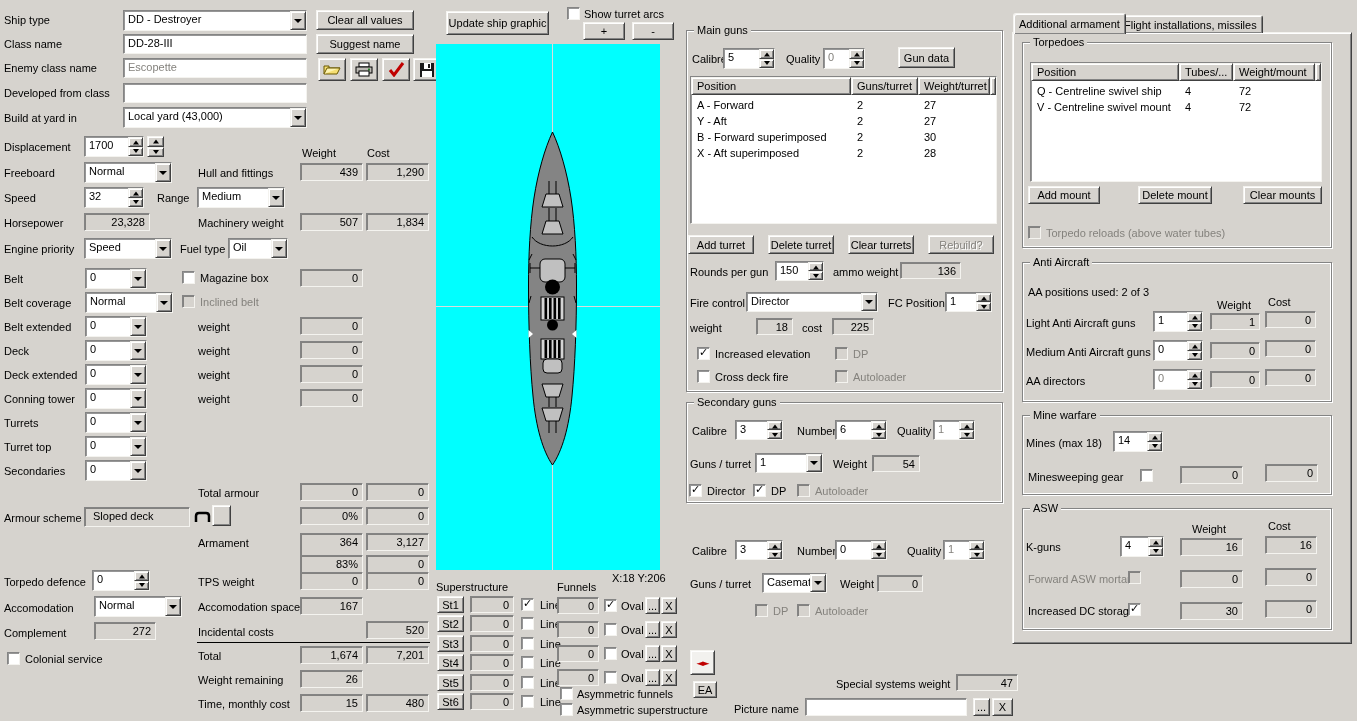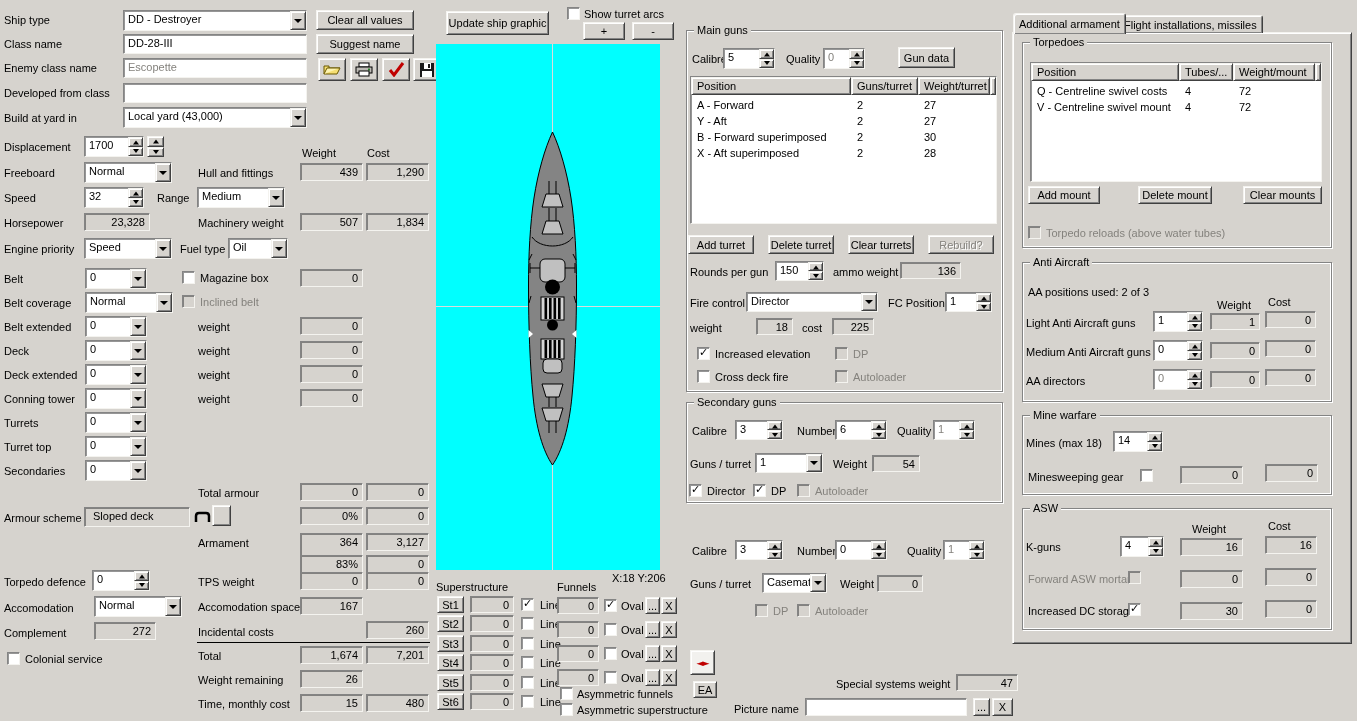--- a/index.html
+++ b/index.html
@@ -324,21 +324,21 @@
     <span class="da">
         <b class="caret"></b>
       </span>
   </div>
   <span class="lbl" style="left:198px;top:601px">Accomodation space</span>
   <div class="fld" style="left:300px;top:597px;width:63px;height:18px">167</div>
 
   <span class="lbl" style="left:4px;top:627px">Complement</span>
   <div class="fld" style="left:94px;top:622px;width:62px;height:18px">272</div>
   <span class="lbl" style="left:198px;top:626px">Incidental costs</span>
-  <div class="fld" style="left:366px;top:621px;width:63px;height:18px">260</div>
+  <div class="fld" style="left:366px;top:621px;width:63px;height:18px">520</div>
 
   <div class="hr" style="left:197px;top:642px;width:233px"></div>
 
   <span class="cb" style="left:7px;top:652px"></span>
   <span class="lbl" style="left:25px;top:653px">Colonial service</span>
 
   <span class="lbl" style="left:198px;top:650px">Total</span>
   <div class="fld" style="left:300px;top:646px;width:63px;height:18px">1,674</div>
   <div class="fld" style="left:366px;top:646px;width:63px;height:18px">7,201</div>
 
@@ -673,21 +673,21 @@
   </div>
   <div class="tbl" style="left:1030px;top:62px;width:292px;height:120px">
     <div class="thead">
       <span class="hc" style="width:148px">Position</span>
       <span class="hc" style="width:54px">Tubes/...</span>
       <span class="hc" style="width:82px">Weight/mount</span>
       <span class="hc fill"></span>
     </div>
     <div class="tbody">
       <div class="trow">
-        <span class="tcell" style="width:148px">Q - Centreline swivel costs</span>
+        <span class="tcell" style="width:148px">Q - Centreline swivel ship</span>
         <span class="tcell" style="width:54px">4</span>
         <span class="tcell" style="width:82px">72</span>
       </div>
       <div class="trow">
         <span class="tcell" style="width:148px">V - Centreline swivel mount</span>
         <span class="tcell" style="width:54px">4</span>
         <span class="tcell" style="width:82px">72</span>
       </div>
     </div>
   </div>

